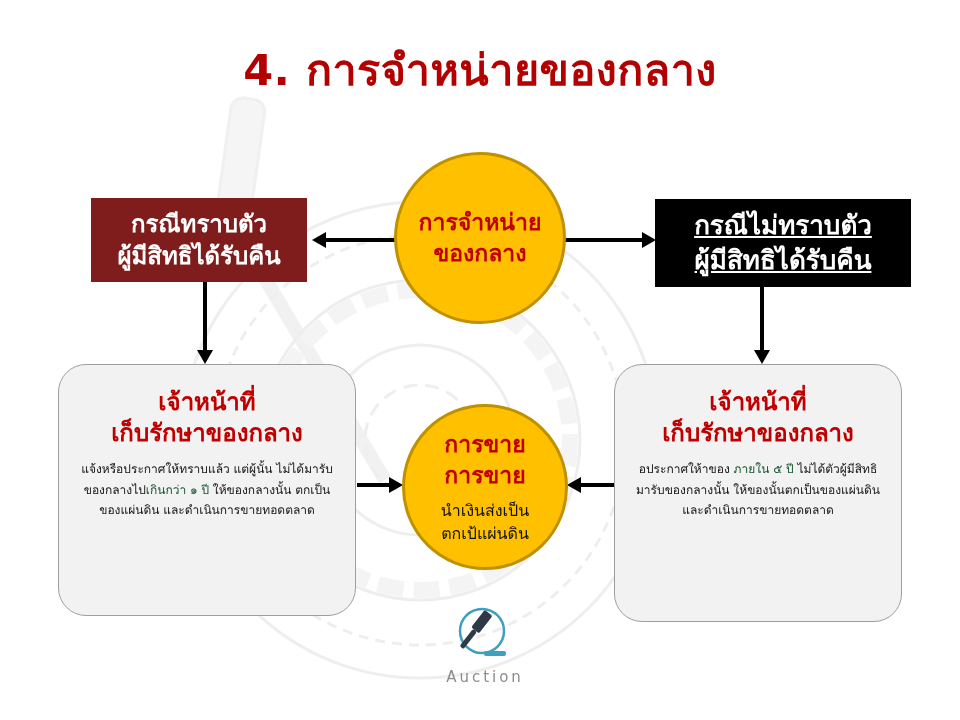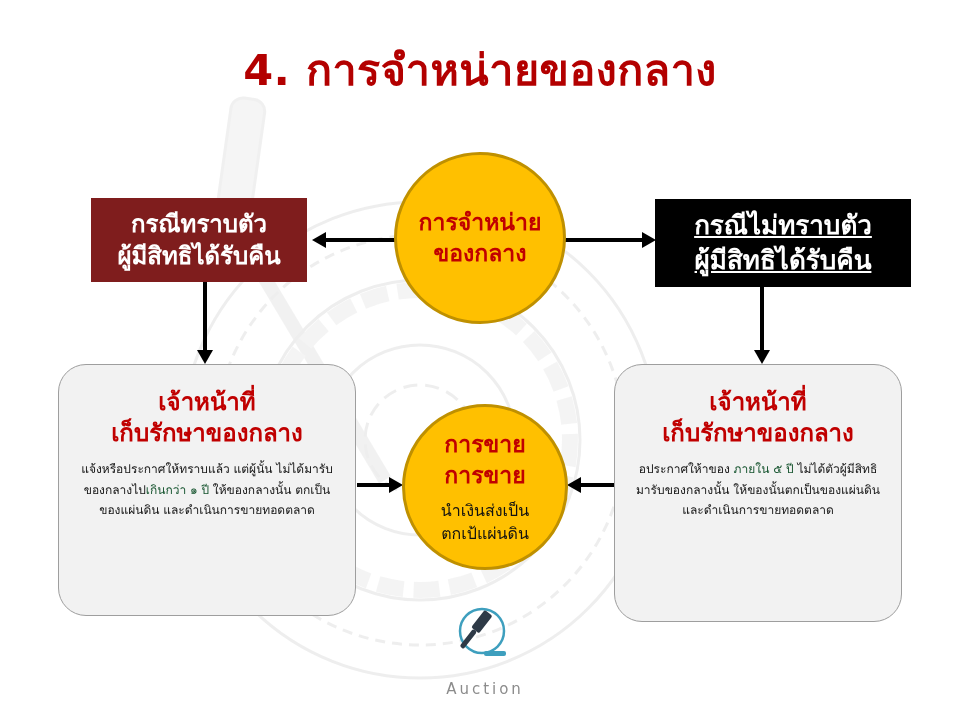--- a/index.html
+++ b/index.html
@@ -41,21 +41,21 @@
   .arrow-h{position:absolute;display:flex;align-items:center;z-index:2;}
   .arrow-v{position:absolute;display:flex;flex-direction:column;align-items:center;z-index:2;}
   .shaft-h{flex:1;height:4px;background:#000;}
   .shaft-v{width:4px;flex:1;background:#000;}
   .tri-left{width:0;height:0;border-top:8px solid transparent;border-bottom:8px solid transparent;border-right:14px solid #000;}
   .tri-right{width:0;height:0;border-top:8px solid transparent;border-bottom:8px solid transparent;border-left:14px solid #000;}
   .tri-down{width:0;height:0;border-left:8px solid transparent;border-right:8px solid transparent;border-top:14px solid #000;}
 
   
   .logo{position:absolute;left:433px;top:604px;width:104px;text-align:center;z-index:3;}
-  .logo-label{margin-top:14px;color:#8c8c8c;font-size:15px;letter-spacing:3px;}
+  .logo-label{margin-top:2px;color:#8c8c8c;font-size:15px;letter-spacing:3px;}
 </style>
 </head>
 <body>
 
 <div id="page">
 
   <div class="watermark">
     <svg width="580" height="620" viewBox="0 0 580 620">
       <g stroke="#cfcfcf" fill="none" stroke-width="3">
         <rect x="92" y="18" width="34" height="150" rx="12" transform="rotate(8 109 93)" fill="#e3e3e3" stroke="#d6d6d6"></rect>

